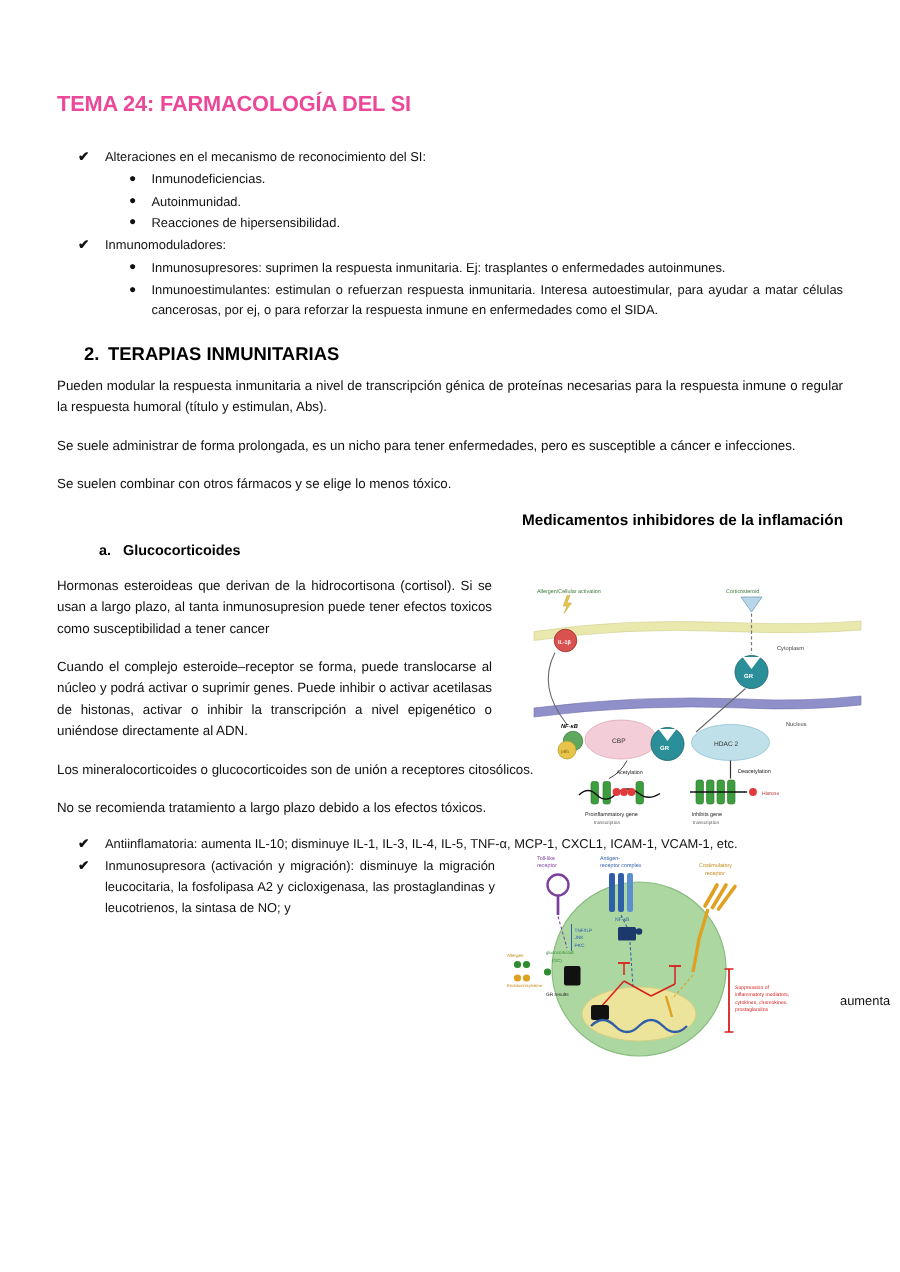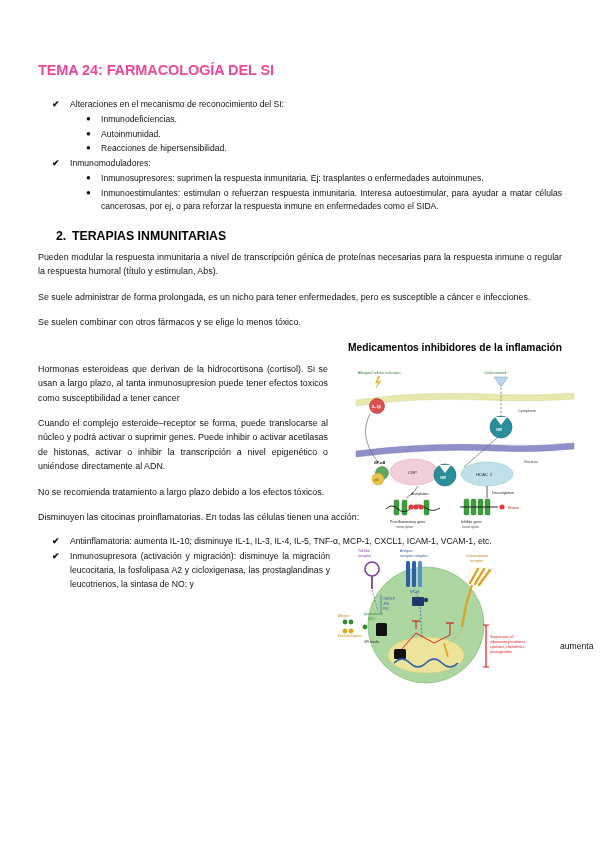--- a/index.html
+++ b/index.html
@@ -188,20 +188,23 @@
   <h2 class="section">
     <span class="num">2.</span><span>TERAPIAS INMUNITARIAS</span>
   </h2>
 
   <p class="para">Pueden modular la respuesta inmunitaria a nivel de transcripción génica de proteínas necesarias para la respuesta inmune o regular la respuesta humoral (título y estimulan, Abs).</p>
   <p class="para">Se suele administrar de forma prolongada, es un nicho para tener enfermedades, pero es susceptible a cáncer e infecciones.</p>
   <p class="para last">Se suelen combinar con otros fármacos y se elige lo menos tóxico.</p>
 
   <h3 class="subhead">Medicamentos inhibidores de la inflamación</h3>
 
+  <h4 class="letterhead">
+    <span class="ltr">a.</span><span>Glucocorticoides</span>
+  </h4>
 
   <div class="flow1">
     <div class="col-left">
       <p class="para">Hormonas esteroideas que derivan de la hidrocortisona (cortisol). Si se usan a largo plazo, al tanta inmunosupresion puede tener efectos toxicos como susceptibilidad a tener cancer</p>
       <p class="para">Cuando el complejo esteroide–receptor se forma, puede translocarse al núcleo y podrá activar o suprimir genes. Puede inhibir o activar acetilasas de histonas, activar o inhibir la transcripción a nivel epigenético o uniéndose directamente al ADN.</p>
     </div>
 
     <div class="fig1">
       <svg width="218" height="165" viewBox="0 0 218 165" xmlns="http://www.w3.org/2000/svg">
 
@@ -268,22 +271,22 @@
         <rect x="129" y="132" width="5" height="16" rx="1.5" fill="#3d9e3d" stroke="#2a6f2a" stroke-width="0.4"></rect>
         <path d="M104 140 L142 140" stroke="#111" stroke-width="0.9" fill="none"></path>
         <circle cx="146" cy="140" r="2.6" fill="#e03a3a"></circle>
         <text class="dlabel" x="152" y="142" font-size="3.4" fill="#b03030">Histone</text>
         <text class="dlabel" x="105" y="156" font-size="3.6" fill="#222">Inhibits gene</text>
         <text class="dlabel" x="106" y="161" font-size="3.2" fill="#555">transcription</text>
       </svg>
     </div>
   </div>
 
+  <p class="para">Los mineralocorticoides o glucocorticoides son de unión a receptores citosólicos.</p>
   <p class="para">No se recomienda tratamiento a largo plazo debido a los efectos tóxicos.</p>
-  <p class="para">Disminuyen las citocinas proinflamatorias. En todas las células tienen una acción:</p>
 
   <div class="flow2">
     <ul class="check" style="width:524px">
       <li>
         <span class="mk">✔</span>
         <span>Antiinflamatoria: aumenta IL-10; disminuye IL-1, IL-3, IL-4, IL-5, TNF-α, MCP-1, CXCL1, ICAM-1, VCAM-1, etc.</span>
       </li>
     </ul>
     <div class="col-left2">
       <ul class="check">

